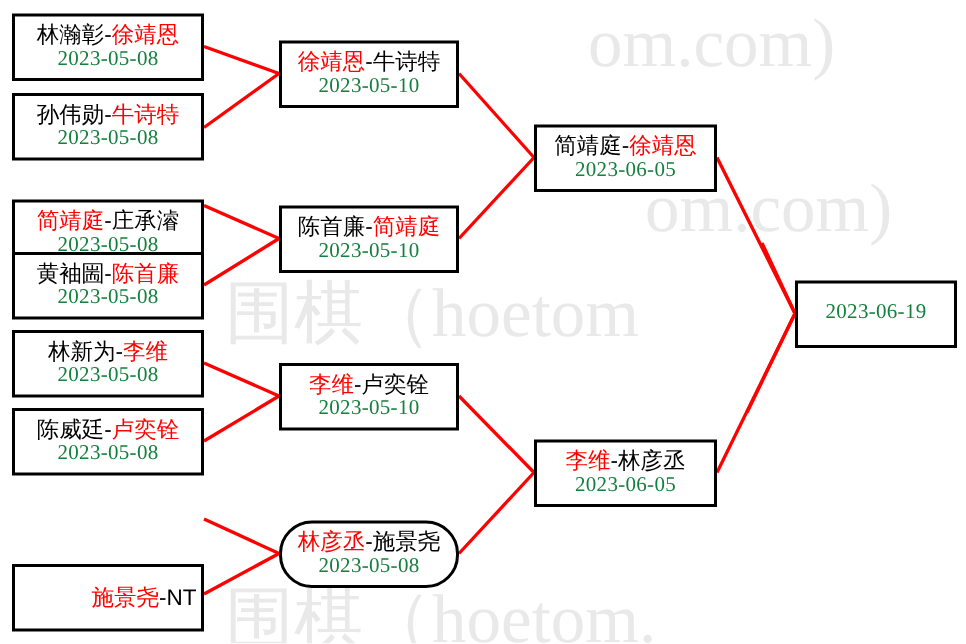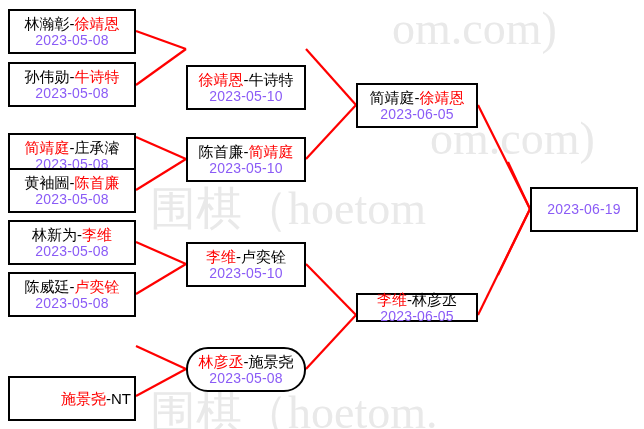--- a/index.html
+++ b/index.html
@@ -59,22 +59,22 @@
   }
   .players {
     font-size: 15px;
     white-space: nowrap;
     color: #000000;
   }
   .players .win { color: #ff0000; }
   .players .sep { color: #000000; }
   .date {
     font-size: 14px;
-    color: #8b5cf6;
-    font-family: Liberation Sans, sans-serif;
+    color: #15803d;
+    font-family: Liberation Serif, serif;
     letter-spacing: 0.2px;
     white-space: nowrap;
   }
   .date:empty { display: none; }
 </style>
 </head>
 <body>
 
 <div id="bracket-root">
 
@@ -157,21 +157,21 @@
   </div>
 
 
   <div class="match" style="left:8px; top:376px; width:128px; height:45px;padding-left:48px;">
     <div class="players">
       <span class="win">施景尧</span><span class="sep">-</span><span>NT</span>
     </div>
 
   </div>
 
-  <div class="match" style="left:186px; top:27px; width:120px; height:45px;margin-top:38px;">
+  <div class="match" style="left:186px; top:27px; width:120px; height:45px;">
     <div class="players">
       <span class="win">徐靖恩</span><span class="sep">-</span><span>牛诗特</span>
     </div>
     <div class="date">2023-05-10</div>
   </div>
 
   <div class="match" style="left:186px; top:137px; width:120px; height:45px;">
     <div class="players">
       <span>陈首廉</span><span class="sep">-</span><span class="win">简靖庭</span>
     </div>
@@ -192,21 +192,21 @@
     <div class="date">2023-05-08</div>
   </div>
 
   <div class="match" style="left:356px; top:83px; width:122px; height:45px;">
     <div class="players">
       <span>简靖庭</span><span class="sep">-</span><span class="win">徐靖恩</span>
     </div>
     <div class="date">2023-06-05</div>
   </div>
 
-  <div class="match" style="left:356px; top:293px; width:122px; height:29px;">
+  <div class="match" style="left:356px; top:293px; width:122px; height:45px;">
     <div class="players">
       <span class="win">李维</span><span class="sep">-</span><span>林彦丞</span>
     </div>
     <div class="date">2023-06-05</div>
   </div>
 
   <div class="match" style="left:530px; top:187px; width:108px; height:45px;">
     <div class="date">2023-06-19</div>
   </div>
 

